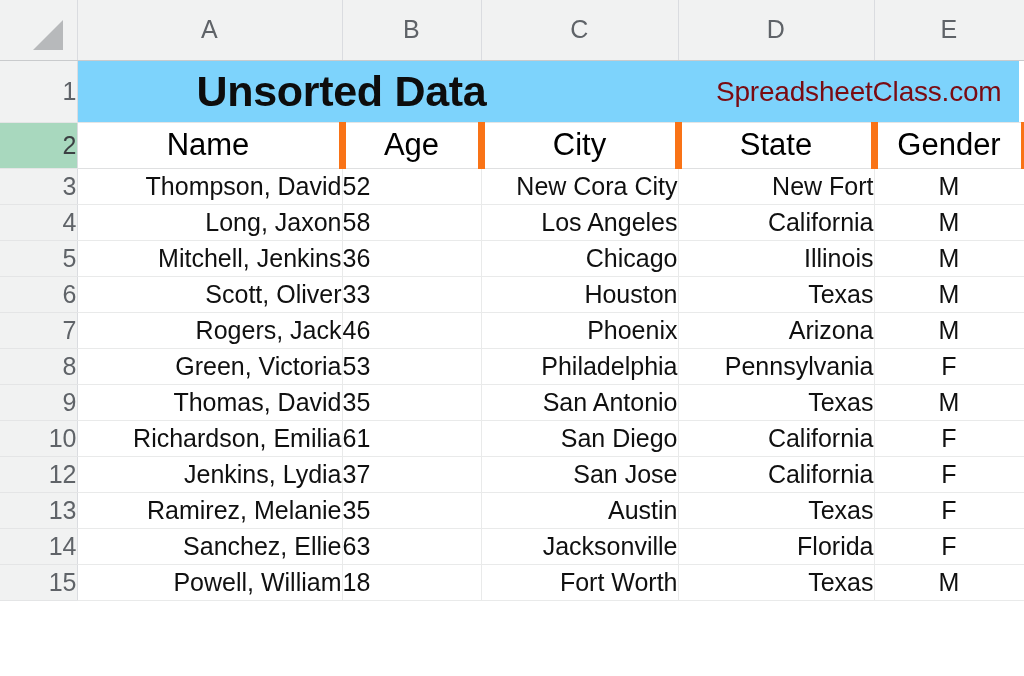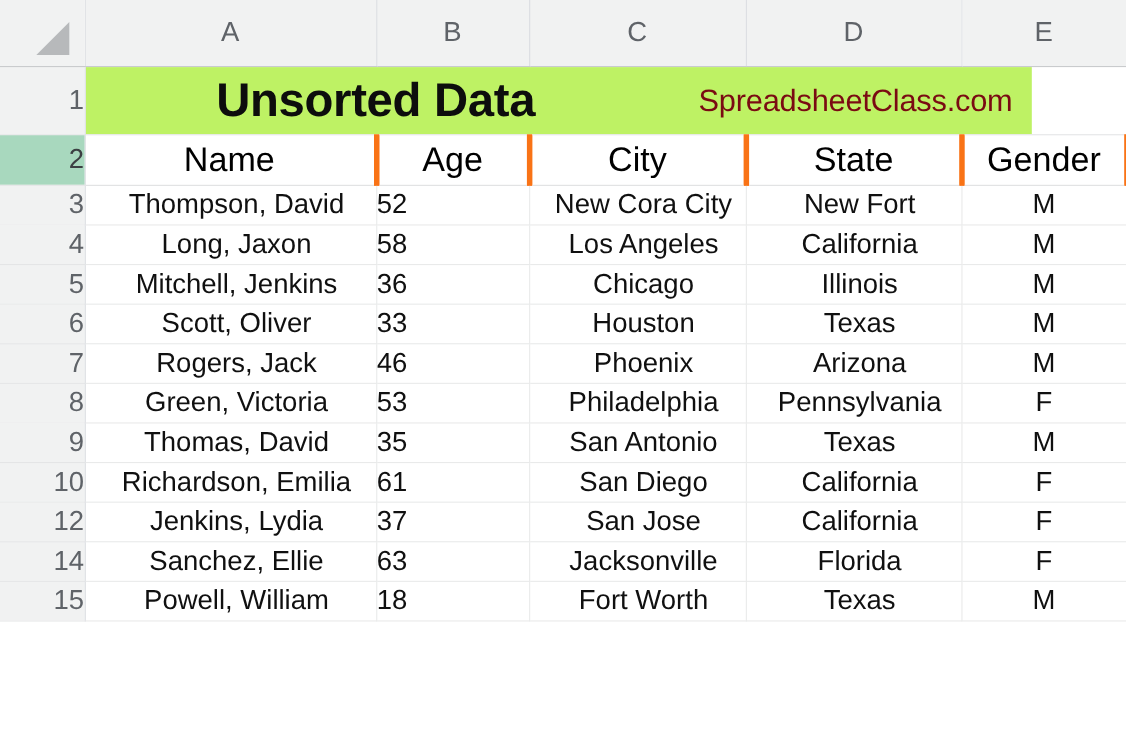--- a/index.html
+++ b/index.html
@@ -99,23 +99,23 @@
   
   tr.banner-row { height: 61px; }
 
   .banner-cell {
     background: #ffffff;
     vertical-align: middle;
     border-bottom: 1px solid #e4e5e6;
     padding: 0;
   }
   .banner-inner {
-    background: #bef264;
+    background: #7dd3fc;
     height: 61px;
-    width: 860px;
+    width: 941px;
     position: relative;
     display: block;
   }
   .banner-title {
     position: absolute;
     left: 0;
     top: 0;
     width: 528px;
     height: 61px;
     line-height: 61px;
@@ -139,36 +139,36 @@
   
   tr.fieldhdr-row { height: 46px; }
 
   .fieldhdr {
     background: #ffffff;
     color: #000000;
     font-size: 31px;
     font-weight: bold;
     text-align: center;
     vertical-align: middle;
-    border-right: 5px solid #f97316;
+    border-right: 7px solid #f97316;
     border-bottom: 1px solid #dfe0e1;
   }
 
   
   tr.data-row { height: 36px; }
 
   .cell {
     background: #ffffff;
     color: #101010;
     font-size: 25px;
     vertical-align: middle;
     border-right: 1px solid #e9eaea;
     border-bottom: 1px solid #e9eaea;
   }
-  .cell.text-l { text-align: center;  padding-left: 11px; margin-top: 16px; }
+  .cell.text-l { text-align: right;  padding-left: 11px; margin-top: 16px; }
   .cell.text-r { padding-right: 6px; }
   .cell.text-c { text-align: center; }
 </style>
 </head>
 <body>
 
 <div class="sheet-wrap">
 
   <table class="grid">
     <colgroup>
@@ -277,20 +277,28 @@
       </tr>
       <tr class="data-row">
         <td class="rowhdr">12</td>
         <td class="cell text-l">Jenkins, Lydia</td>
         <td class="cell text-r">37</td>
         <td class="cell text-l">San Jose</td>
         <td class="cell text-l">California</td>
         <td class="cell text-c">F</td>
       </tr>
       <tr class="data-row">
+        <td class="rowhdr">13</td>
+        <td class="cell text-l">Ramirez, Melanie</td>
+        <td class="cell text-r">35</td>
+        <td class="cell text-l">Austin</td>
+        <td class="cell text-l">Texas</td>
+        <td class="cell text-c">F</td>
+      </tr>
+      <tr class="data-row">
         <td class="rowhdr">14</td>
         <td class="cell text-l">Sanchez, Ellie</td>
         <td class="cell text-r">63</td>
         <td class="cell text-l">Jacksonville</td>
         <td class="cell text-l">Florida</td>
         <td class="cell text-c">F</td>
       </tr>
       <tr class="data-row">
         <td class="rowhdr">15</td>
         <td class="cell text-l">Powell, William</td>

